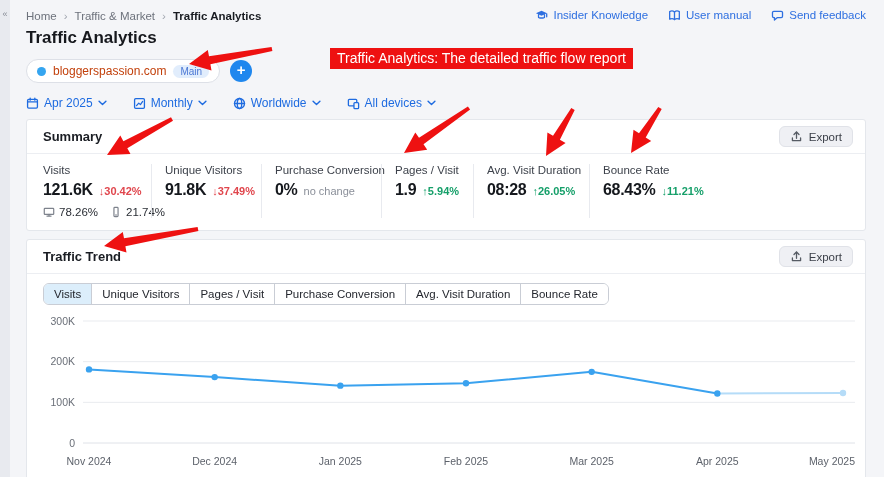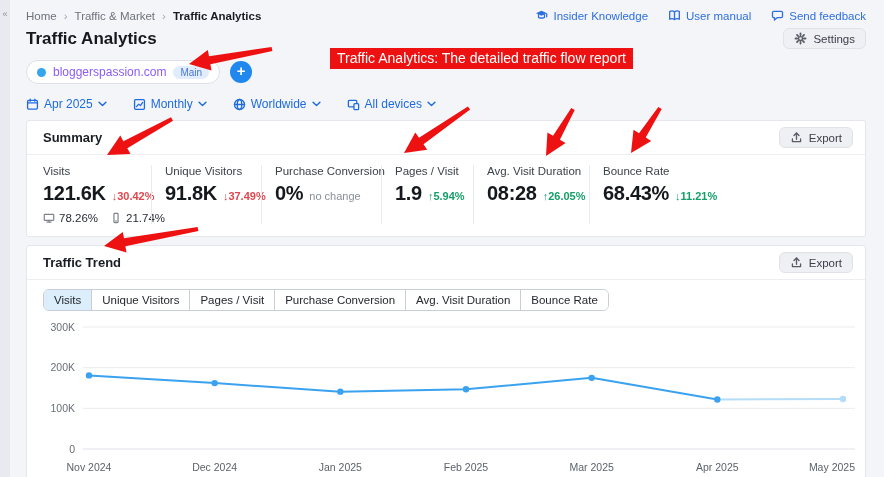--- a/index.html
+++ b/index.html
@@ -16,35 +16,35 @@
 
   .page { position:absolute; left:10px; top:0; right:0; padding:9px 18px 0 16px; }
 
   
   .topbar { display:flex; justify-content:space-between; align-items:center; }
   .breadcrumb { font-size:11.5px; color:#6d727c; display:flex; align-items:center; gap:7px; }
   .bc-item { cursor:pointer; }
   .bc-sep { color:#a2a7b0; }
   .bc-current { color:#181b21; font-weight:700; }
   .top-links { display:flex; gap:20px; }
-  .top-link { display:inline-flex; align-items:center; gap:5px; font-size:11.5px; color:var(--link-blue); cursor:pointer; }
+  .top-link { display:inline-flex; align-items:flex-start; gap:5px; font-size:11.5px; color:var(--link-blue); cursor:pointer; }
 
   .title-row { display:flex; justify-content:space-between; align-items:center; margin-top:6px; }
   h1 { font-size:17px; font-weight:700; color:#16181d; }
 
   .btn { display:inline-flex; align-items:center; gap:6px; background:#eff0f4; border:1px solid #e0e2e8;
          border-radius:6px; padding:3px 10px; font-size:11.5px; color:#3c4049; cursor:pointer; }
   .btn .ic { color:#565b64; }
 
   
   .chip-row { display:flex; align-items:center; margin-top:11px; }
   .chip { display:inline-flex; align-items:center; gap:7px; background:#fff; border:1px solid #dde0e7;
           border-radius:14px; padding:4px 10px; cursor:pointer; }
   .chip-dot { width:9px; height:9px; border-radius:50%; background:var(--chip-dot); }
-  .chip-name { font-size:12px; color:#8b5cf6; }
+  .chip-name { font-size:12px; color:#c2410c; }
   .chip-badge { font-size:10px; background:var(--badge-bg); color:var(--badge-text); padding:1px 7px; border-radius:9px; }
   .plus-btn { width:22px; height:22px; border-radius:50%; background:var(--plus-blue); color:#fff;
               font-size:15px; font-weight:700; line-height:20px; text-align:center; margin-left:10px; cursor:pointer; }
 
   
   .filters { display:flex; gap:26px; margin-top:13px; }
   .filter { display:inline-flex; align-items:center; gap:5px; color:var(--filter-blue); font-size:12px; cursor:pointer; }
 
   
   .card { background:#fff; border:1px solid #e4e7ec; border-radius:3px; margin-top:9px; }
@@ -55,21 +55,21 @@
 
   
   .metrics { display:flex; padding:10px 16px 12px; }
   .metric { padding:0 8px 0 13px; border-left:1px solid #e8eaef; }
   .metric:first-child { padding-left:0; border-left:none; }
   .metric:nth-child(1){ width:108px; } .metric:nth-child(2){ width:110px; }
   .metric:nth-child(3){ width:120px; } .metric:nth-child(4){ width:92px; }
   .metric:nth-child(5){ width:116px; } .metric:nth-child(6){ flex:1; }
   .m-label { font-size:11.5px; color:#3d424b; margin-bottom:5px; white-space:nowrap; }
   .m-valrow { display:flex; align-items:baseline; gap:6px; white-space:nowrap; }
-  .m-value { font-size:20px; font-weight:700; color:#15181d; letter-spacing:-0.3px; }
+  .m-value { font-size:16px; font-weight:700; color:#15181d; letter-spacing:-0.3px; }
   .m-delta { font-size:11px; font-weight:600; }
   .m-delta.red { color:var(--neg-red); } .m-delta.green { color:var(--pos-green); }
   .m-delta.gray { color:#8a8f99; font-weight:400; }
   .m-extras { display:flex; gap:12px; margin-top:7px; font-size:11.5px; color:#2a2e35; }
   .extra { display:inline-flex; align-items:center; gap:4px; }
   .extra .ic { color:#7d828c; }
 
   
   .tabs { display:inline-flex; border:1px solid #c9cdd5; border-radius:6px; overflow:hidden; margin:9px 0 0 16px; background:#fff; }
   .tab { font-family:inherit; font-size:11.5px; color:#24272e; background:#fff; border:none;
@@ -133,38 +133,20 @@
               <path d="M3,2.5 h8 a1.4,1.4 0 0 1 1.4,1.4 v4 a1.4,1.4 0 0 1 -1.4,1.4 h-4.4 l-2.9,2.5 v-2.5 h-0.7 a1.4,1.4 0 0 1 -1.4,-1.4 v-4 a1.4,1.4 0 0 1 1.4,-1.4 z"></path>
             </svg>
           </span>
         <span>Send feedback</span>
       </span>
     </div>
   </div>
 
   <div class="title-row">
     <h1>Traffic Analytics</h1>
-    <span class="btn">
-      <span class="ic">
-          <svg viewBox="0 0 14 14" fill="none" stroke="currentColor" stroke-width="1.4" stroke-linecap="round" stroke-linejoin="round">
-            <circle cx="7" cy="7" r="2.1"></circle>
-            <g stroke-width="1.9">
-              <line x1="10.6" y1="7" x2="12.4" y2="7"></line>
-              <line x1="9.55" y1="9.55" x2="10.8" y2="10.8"></line>
-              <line x1="7" y1="10.6" x2="7" y2="12.4"></line>
-              <line x1="4.45" y1="9.55" x2="3.2" y2="10.8"></line>
-              <line x1="3.4" y1="7" x2="1.6" y2="7"></line>
-              <line x1="4.45" y1="4.45" x2="3.2" y2="3.2"></line>
-              <line x1="7" y1="3.4" x2="7" y2="1.6"></line>
-              <line x1="9.55" y1="4.45" x2="10.8" y2="3.2"></line>
-            </g>
-          </svg>
-        </span>
-      <span>Settings</span>
-    </span>
   </div>
 
   <div class="chip-row">
     <span class="chip">
       <span class="chip-dot"></span>
       <span class="chip-name">bloggerspassion.com</span>
       <span class="chip-badge">Main</span>
     </span>
     <span class="plus-btn">+</span>
   </div>

